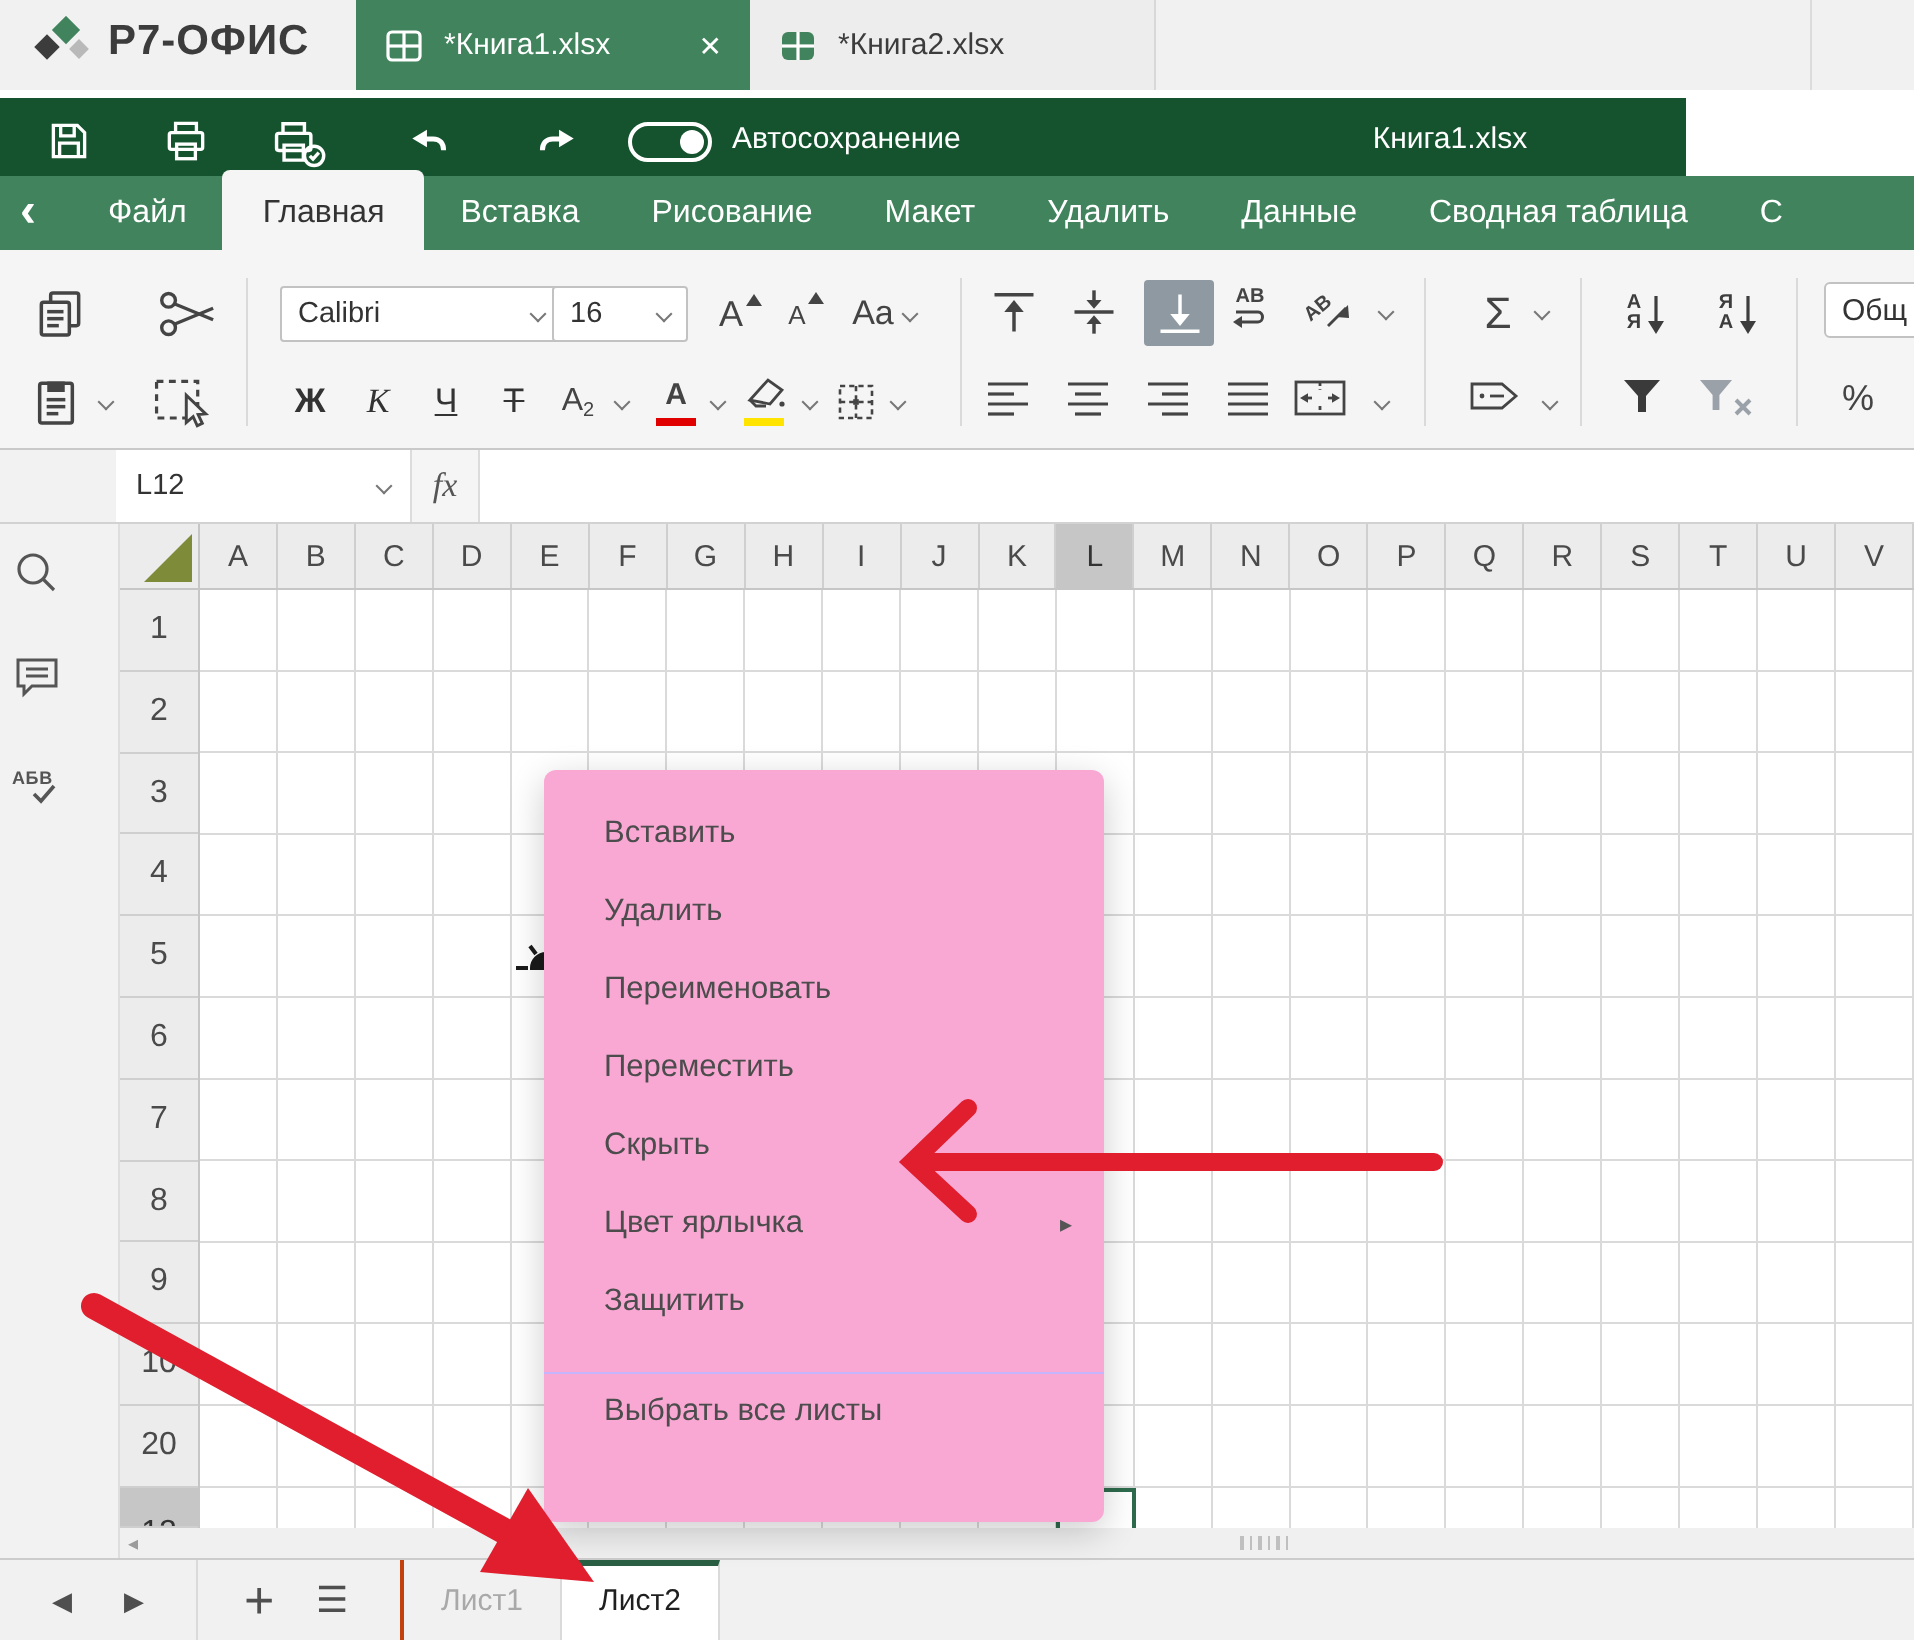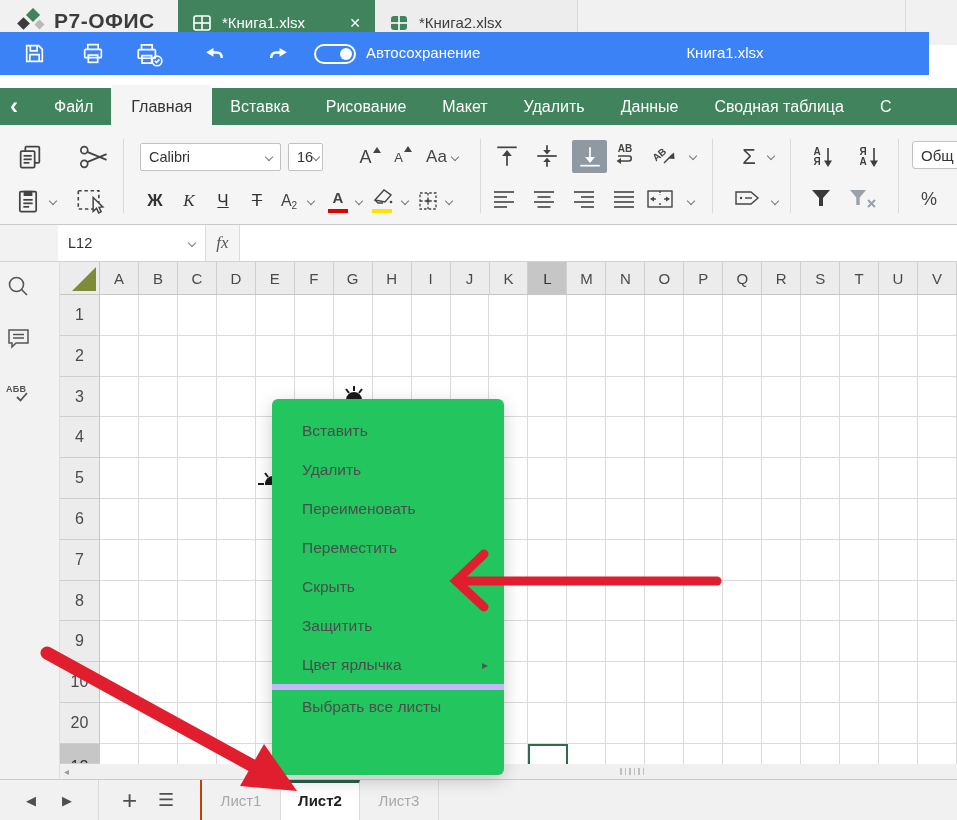--- a/index.html
+++ b/index.html
@@ -11,21 +11,21 @@
 .tabstrip{position:absolute;left:0;top:0;width:957px;height:45px;background:#f1f1f2}
 .logo{position:absolute;left:16px;top:8px;display:flex;align-items:center;gap:8px}
 .logo-text{font-size:21px;font-weight:bold;color:#3c3c3c;letter-spacing:.5px}
 .doc-tab{position:absolute;top:0;height:45px;display:flex;align-items:center;padding:0 14px;gap:10px;font-size:15px}
 .doc-tab.active{left:178px;width:197px;background:#40835C;color:#fff}
 .doc-tab.inactive{left:375px;width:203px;background:#ededee;color:#3c3c3c;border-right:1px solid #d8d8d8}
 .doc-tab .close{margin-left:auto;font-size:14px;color:#fff}
 .strip-div{position:absolute;top:0;height:45px;width:1px;background:#dcdcdc}
 
 
-.toolbar{position:absolute;left:0;top:32px;width:929px;height:43px;background:#3b82f6;display:flex;align-items:center}
+.toolbar{position:absolute;left:0;top:49px;width:843px;height:43px;background:#14532d;display:flex;align-items:center}
 .tb-btn{position:absolute;top:9px}
 .toggle{position:absolute;left:314px;top:12px;width:42px;height:20px;border:2px solid #fff;border-radius:11px}
 .toggle .knob{position:absolute;right:2px;top:2px;width:12px;height:12px;border-radius:50%;background:#fff}
 .autosave{position:absolute;left:366px;top:12px;color:#fff;font-size:15px}
 .doc-title{position:absolute;left:600px;top:12px;width:250px;text-align:center;color:#fff;font-size:15px}
 
 
 .menubar{position:absolute;left:0;top:88px;width:957px;height:37px;background:#40835C;display:flex;align-items:stretch;padding-left:36px}
 .back-chevron{position:absolute;left:10px;top:8px;color:#fff;font-size:24px;line-height:20px;font-weight:bold}
 .mb-item{color:#fff;font-size:16px;line-height:37px;padding:0 18px;white-space:nowrap}
@@ -80,26 +80,26 @@
 .hs-arrow{position:absolute;left:4px;top:2px;color:#9b9b9b;font-size:10px}
 .hs-grip{position:absolute;left:560px;top:4px;display:flex;gap:3px}
 .hs-grip i{width:1.5px;height:7px;background:#bfbfbf}
 
 
 .sheetbar{position:absolute;left:0;top:779px;width:957px;height:41px;background:#f1f1f1;border-top:1px solid #cccccc}
 .nav-btn{position:absolute;top:0;height:41px;line-height:41px;color:#4f4f4f;font-size:13px}
 .sb-div{position:absolute;top:0;width:1px;height:41px;background:#dadada}
 .sheets{position:absolute;left:200px;top:0;height:41px;display:flex;border-left:2px solid #c2410c}
 .sheet-tab{width:79px;text-align:center;line-height:41px;font-size:15px;color:#a9a9a9;border-right:1px solid #dadada;position:relative}
-.sheet-tab.active{background:#fff;color:#1f1f1f;font-weight:bold;border-top:3px solid #2B5F44;line-height:36px}
-
-
-.context-menu{position:absolute;left:272px;top:399px;width:232px;height:376px;background:#22c55e;border-radius:6px;box-shadow:0 5px 18px rgba(0,0,0,.2);padding:12px 0;z-index:20}
+.sheet-tab.active{background:#fff;color:#1f1f1f;font-weight:normal;border-top:3px solid #2B5F44;line-height:36px}
+
+
+.context-menu{position:absolute;left:272px;top:385px;width:280px;height:376px;background:#f9a8d4;border-radius:6px;box-shadow:0 5px 18px rgba(0,0,0,.2);padding:12px 0;z-index:20}
 .cm-item{height:39px;display:flex;align-items:center;padding-left:30px;padding-right:16px;font-size:15.5px;color:#4c4c4c}
-.cm-item.separator-before{border-top:6px solid #c4b5fd;margin-top:0}
+.cm-item.separator-before{border-top:1px solid #c4b5fd;margin-top:16px}
 .submenu-arrow{display:none;margin-left:auto;color:#555;font-size:12px}
 .cm-item.submenu .submenu-arrow{display:block}
 
 
 .suns{position:absolute;left:0;top:0;z-index:5;pointer-events:none}
 .arrows{position:absolute;left:0;top:0;z-index:40;pointer-events:none}
 </style>
 </head>
 <body>
 
@@ -229,21 +229,21 @@
         <rect x="2" y="3" width="18" height="16" fill="none" stroke="#444" stroke-width="1.4" stroke-dasharray="3 2.4"></rect>
         <polygon points="15,9 15,21 18,18.4 19.8,22.4 22,21.3 20.2,17.5 23.5,17.2" fill="#f5f5f6" stroke="#444" stroke-width="1.3"></polygon>
       </svg>
   </span>
   <div class="vdiv" style="left:123px"></div>
 
   <div class="combo" style="left:140px;top:18px;width:141px;height:28px">
     <span>Calibri</span>
     <span class="chev"></span>
   </div>
-  <div class="combo" style="left:288px;top:18px;width:35px;height:28px">
+  <div class="combo" style="left:276px;top:18px;width:68px;height:28px">
     <span>16</span>
     <span class="chev"></span>
   </div>
   <span class="rb" style="left:355px;top:18px;width:30px;height:28px">
     <span style="font-size:18px">A</span>
     <svg width="8" height="8" viewBox="0 0 8 8" style="margin:-12px 0 0 1px">
         <polygon points="4,0 0,6 8,6" fill="#444"></polygon>
       </svg>
   </span>
   <span class="rb" style="left:388px;top:18px;width:30px;height:28px">
@@ -543,21 +543,20 @@
 
 <div class="sheetbar">
   <span class="nav-btn" style="left:26px">◀</span>
   <span class="nav-btn" style="left:62px">▶</span>
   <div class="sb-div" style="left:98px"></div>
   <span class="nav-btn" style="left:122px;font-size:26px;font-weight:300">+</span>
   <span class="nav-btn" style="left:158px;font-size:18px">☰</span>
   <div class="sheets">
     <div class="sheet-tab muted"><span>Лист1</span></div>
       <div class="sheet-tab active"><span>Лист2</span></div>
-      <div class="sheet-tab muted"><span>Лист3</span></div>
   </div>
 </div>
 
 <div class="context-menu">
   <div class="cm-item">
       <span>Вставить</span>
 
     </div>
     <div class="cm-item">
       <span>Удалить</span>
@@ -568,27 +567,27 @@
 
     </div>
     <div class="cm-item">
       <span>Переместить</span>
 
     </div>
     <div class="cm-item">
       <span>Скрыть</span>
 
     </div>
-    <div class="cm-item">
-      <span>Защитить</span>
-
-    </div>
     <div class="cm-item submenu">
       <span>Цвет ярлычка</span>
       <span class="submenu-arrow">▸</span>
+    </div>
+    <div class="cm-item">
+      <span>Защитить</span>
+
     </div>
     <div class="cm-item separator-before">
       <span>Выбрать все листы</span>
 
     </div>
 </div>
 
 <svg class="arrows" width="957" height="820" viewBox="0 0 957 820">
   <g stroke="#E01E2D" stroke-width="9" stroke-linecap="round" fill="none">
     <line x1="717" y1="581" x2="462" y2="581"></line>

